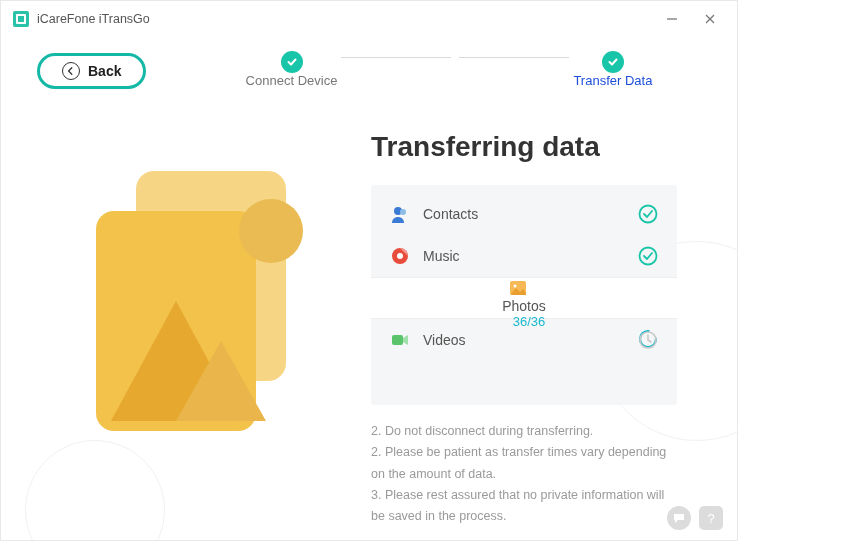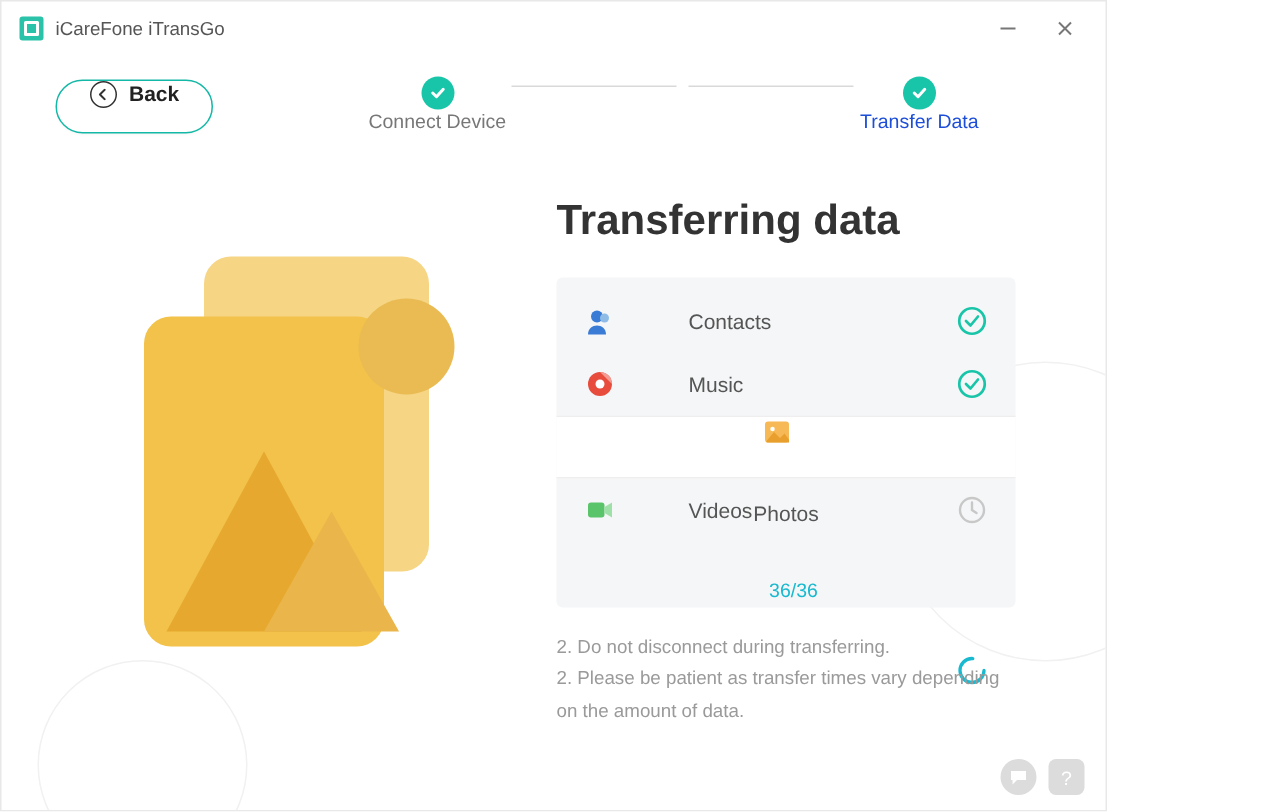--- a/index.html
+++ b/index.html
@@ -8,41 +8,41 @@
 
   
   .titlebar { height: 36px; display: flex; align-items: center; padding: 0 12px; }
   .app-logo { width: 16px; height: 16px; background: #2ac2a8; border-radius: 2px; margin-right: 8px; position: relative; }
   .app-logo::after { content:""; position:absolute; inset:3px; border:2px solid #fff; border-radius:1px; }
   .app-title { font-size: 12.5px; color: #555; }
   .win-controls { margin-left: auto; display: flex; gap: 24px; align-items: center; padding-right: 8px; }
   .win-btn { width: 14px; height: 14px; display:flex; align-items:center; justify-content:center; cursor:pointer; color:#777; }
 
   
-  .back-btn { position: absolute; top: 52px; left: 36px; height: 36px; padding: 0 22px; border: 1px solid #14b8a6; border-radius: 18px; background: #fff; display: flex; align-items: flex-start; gap: 8px; cursor: pointer; font-size: 14px; font-weight: 600; color: #222; box-shadow: 0 1px 2px rgba(0,0,0,0.03); }
+  .back-btn { position: absolute; top: 52px; left: 36px; height: 36px; padding: 0 22px; border: 3px solid #14b8a6; border-radius: 18px; background: #fff; display: flex; align-items: center; gap: 8px; cursor: pointer; font-size: 14px; font-weight: 600; color: #222; box-shadow: 0 1px 2px rgba(0,0,0,0.03); }
   .back-btn .arrow { width:18px; height:18px; border:1.5px solid #333; border-radius:50%; display:flex; align-items:center; justify-content:center; }
 
   
   .stepper { position: absolute; top: 50px; left: 240px; right: 80px; display: flex; align-items: center; justify-content: center; gap: 0; }
   .step { display: flex; flex-direction: column; align-items: center; position: relative; }
   .step-circle { width: 22px; height: 22px; border-radius: 50%; background: #19c5a8; display:flex; align-items:center; justify-content:center; color:#fff; }
   .step-line { width: 110px; height: 1px; background: #d9d9d9; margin: 0 4px; position: relative; top: -12px; }
   .step-label { font-size: 13px; color: #777; }
   .step.active .step-label { color: #1d4ed8; font-weight: 500; }
 
   
   .main { position: absolute; top: 120px; left: 0; right: 0; bottom: 0; display: flex; }
   .illus { width: 370px; display: flex; align-items: flex-start; justify-content: center; padding-top: 20px; position: relative; }
   .illus-svg { width: 260px; height: 320px; }
 
   .content { flex: 1; padding-right: 60px; padding-top: 10px; }
   .heading { font-size: 28px; font-weight: 700; color: #333; margin-bottom: 22px; }
 
   .panel { background: #f5f6f7; border-radius: 4px; padding: 8px 0; min-height: 220px; }
-  .row { height: 42px; display: flex; align-items: center; padding: 0 18px; font-size: 14px; color: #555; gap: 36px; }
+  .row { height: 42px; display: flex; align-items: center; padding: 0 18px; font-size: 14px; color: #555; }
   .row.active { background: #fff; border-top: 1px solid #eee; border-bottom: 1px solid #eee; flex-direction: column; }
   .row-icon { width: 22px; height: 22px; margin-right: 12px; display:flex; align-items:center; justify-content:center; }
   .row-name { }
   .row-progress { margin-left: 10px; color: #19b9cf; font-size: 13px; }
   .row-status { margin-left: auto; width: 22px; height: 22px; display:flex; align-items:center; justify-content:center; }
 
   .notes { margin-top: 16px; font-size: 12.5px; line-height: 1.7; color: #9a9a9a; }
 
   
   .bubbles { position: absolute; bottom: 10px; right: 14px; display: flex; gap: 8px; }
@@ -192,20 +192,21 @@
                 <path d="M10 5 V10 L13 12" fill="none" stroke="#c8c8c8" stroke-width="1.6" stroke-linecap="round"></path>
               </svg>
           </span>
         </div>
 
       </div>
 
       <div class="notes">
         <div>2. Do not disconnect during transferring.</div>
         <div>2. Please be patient as transfer times vary depending on the amount of data.</div>
+        <div>3. Please rest assured that no private information will be saved in the process.</div>
       </div>
     </div>
   </div>
 
   <div class="bubbles">
     <div class="bubble">
       <svg width="14" height="14" viewBox="0 0 14 14">
           <path d="M2 3h10v6H6l-3 3V9H2Z" fill="#fff"></path>
         </svg>
     </div>

